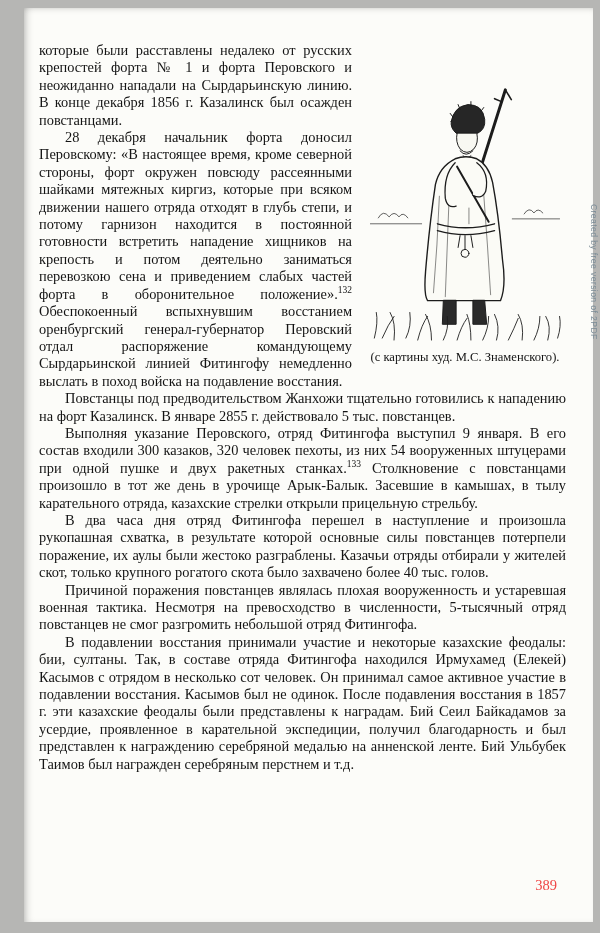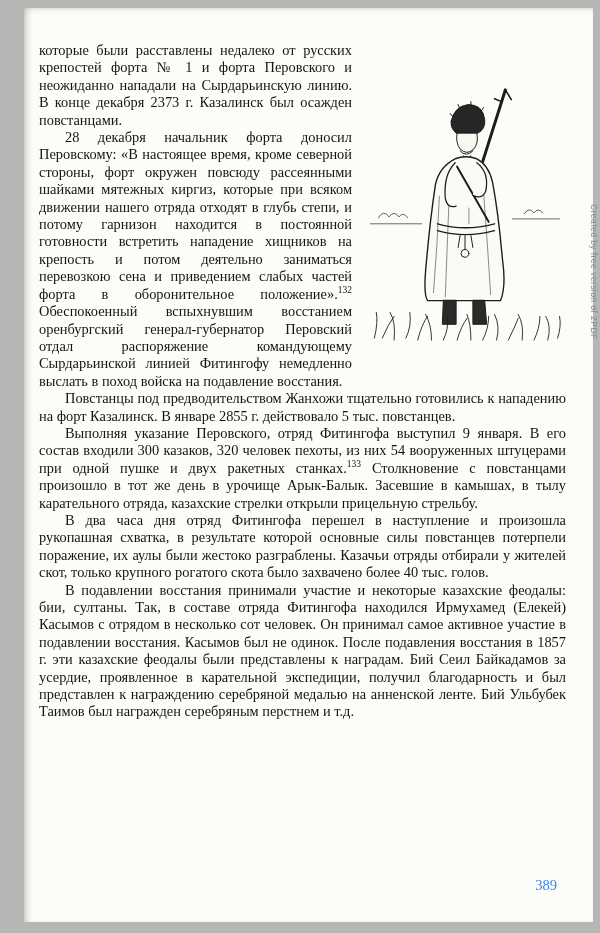--- a/index.html
+++ b/index.html
@@ -34,21 +34,21 @@
   .figure-caption { font-size:12.6px; line-height:15px; text-align:center; color:#141414; }
   .watermark {
     position:absolute; right:1px; top:204px; height:180px;
     writing-mode:vertical-rl;
     font-family:"Liberation Sans","DejaVu Sans",sans-serif;
     font-size:8.6px; letter-spacing:.4px; color:#7b8c97;
     white-space:nowrap;
   }
   .page-number {
     position:absolute; right:36px; bottom:28px;
-    font-size:14.5px; color:#3b82f6;
+    font-size:14.5px; color:#ef4444;
   }
 </style>
 </head>
 <body>
 
 <div class="scan">
   <div class="sheet">
 
     <div class="content">
 
@@ -82,27 +82,29 @@
             <path d="M100 162 v14 M95 162 l-2 12 M106 162 l2 12" stroke-width="1"></path>
             <circle cx="100" cy="180" r="4" stroke-width="1"></circle>
 
             <path d="M78 228 L77 252 L91 252 L91 228 Z M108 228 L108 252 L122 252 L120 228 Z" fill="#2a2a2a" stroke-width="1"></path>
 
             <g stroke-width="1" opacity="0.9">
               <path d="M8 266 q4 -16 2 -26 M16 266 q6 -14 12 -22 M28 268 q2 -18 -4 -28 M40 266 q6 -12 4 -26 M52 268 q4 -16 10 -24 M66 268 q0 -16 -6 -26 M78 268 q6 -12 4 -24 M92 268 q4 -14 10 -22 M106 268 q0 -16 -4 -26 M118 268 q6 -12 6 -24 M132 268 q4 -14 -2 -26 M144 268 q6 -12 10 -22 M158 268 q2 -16 -4 -26 M170 268 q6 -12 6 -24 M184 268 q4 -14 -2 -24 M194 266 q4 -12 2 -22"></path>
             </g>
           </g>
         </svg>
+        <div class="figure-caption">(с картины худ. М.С. Знаменского).</div>
       </div>
 
-    <p class="" lang="ru">которые были расставлены недалеко от русских крепостей форта № 1 и форта Перовского и неожиданно нападали на Сырдарьинскую линию. В конце декабря 2373 г. Казалинск был осажден повстанцами.</p>
+    <p class="" lang="ru">которые были расставлены недалеко от русских крепостей форта № 1 и форта Перовского и неожиданно нападали на Сырдарьинскую линию. В конце декабря 1856 г. Казалинск был осажден повстанцами.</p>
         <p class="indent" lang="ru">28 декабря начальник форта доносил Перовскому: «В настоящее время, кроме северной стороны, форт окружен повсюду рассеянными шайками мятежных киргиз, которые при всяком движении нашего отряда отходят в глубь степи, и потому гарнизон находится в постоянной готовности встретить нападение хищников на крепость и потом деятельно заниматься перевозкою сена и приведением слабых частей форта в оборонительное положение».<sup>132</sup> Обеспокоенный вспыхнувшим восстанием оренбургский генерал-губернатор Перовский отдал распоряжение командующему Сырдарьинской линией Фитингофу немедленно выслать в поход войска на подавление восстания.</p>
         <p class="indent" lang="ru">Повстанцы под предводительством Жанхожи тщательно готовились к нападению на форт Казалинск. В январе 2855 г. действовало 5 тыс. повстанцев.</p>
         <p class="indent" lang="ru">Выполняя указание Перовского, отряд Фитингофа выступил 9 января. В его состав входили 300 казаков, 320 человек пехоты, из них 54 вооруженных штуцерами при одной пушке и двух ракетных станках.<sup>133</sup> Столкновение с повстанцами произошло в тот же день в урочище Арык-Балык. Засевшие в камышах, в тылу карательного отряда, казахские стрелки открыли прицельную стрельбу.</p>
         <p class="indent" lang="ru">В два часа дня отряд Фитингофа перешел в наступление и произошла рукопашная схватка, в результате которой основные силы повстанцев потерпели поражение, их аулы были жестоко разграблены. Казачьи отряды отбирали у жителей скот, только крупного рогатого скота было захвачено более 40 тыс. голов.</p>
+        <p class="indent" lang="ru">Причиной поражения повстанцев являлась плохая вооруженность и устаревшая военная тактика. Несмотря на превосходство в численности, 5-тысячный отряд повстанцев не смог разгромить небольшой отряд Фитингофа.</p>
         <p class="indent" lang="ru">В подавлении восстания принимали участие и некоторые казахские феодалы: бии, султаны. Так, в составе отряда Фитингофа находился Ирмухамед (Елекей) Касымов с отрядом в несколько сот человек. Он принимал самое активное участие в подавлении восстания. Касымов был не одинок. После подавления восстания в 1857 г. эти казахские феодалы были представлены к наградам. Бий Сеил Байкадамов за усердие, проявленное в карательной экспедиции, получил благодарность и был представлен к награждению серебряной медалью на анненской ленте. Бий Ульбубек Таимов был награжден серебряным перстнем и т.д.</p>
       </div>
 
     <div class="page-number">389</div>
   </div>
 
   <div class="watermark">Created by free version of 2PDF</div>
 </div>
 
 </body></html>

